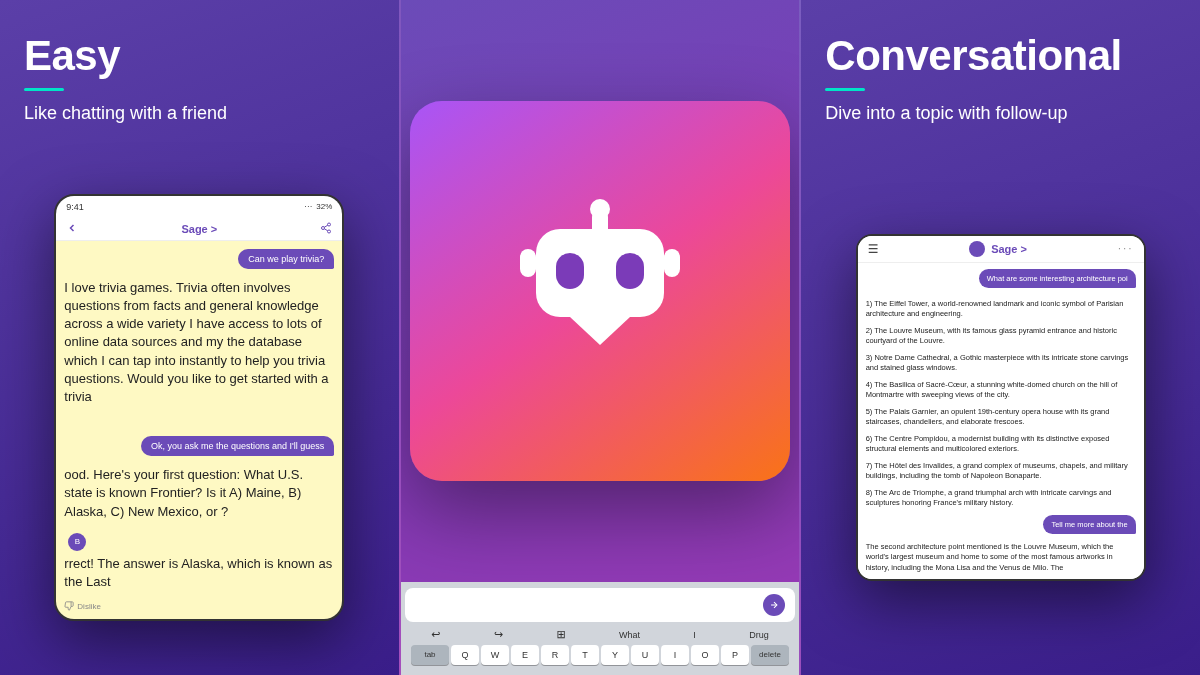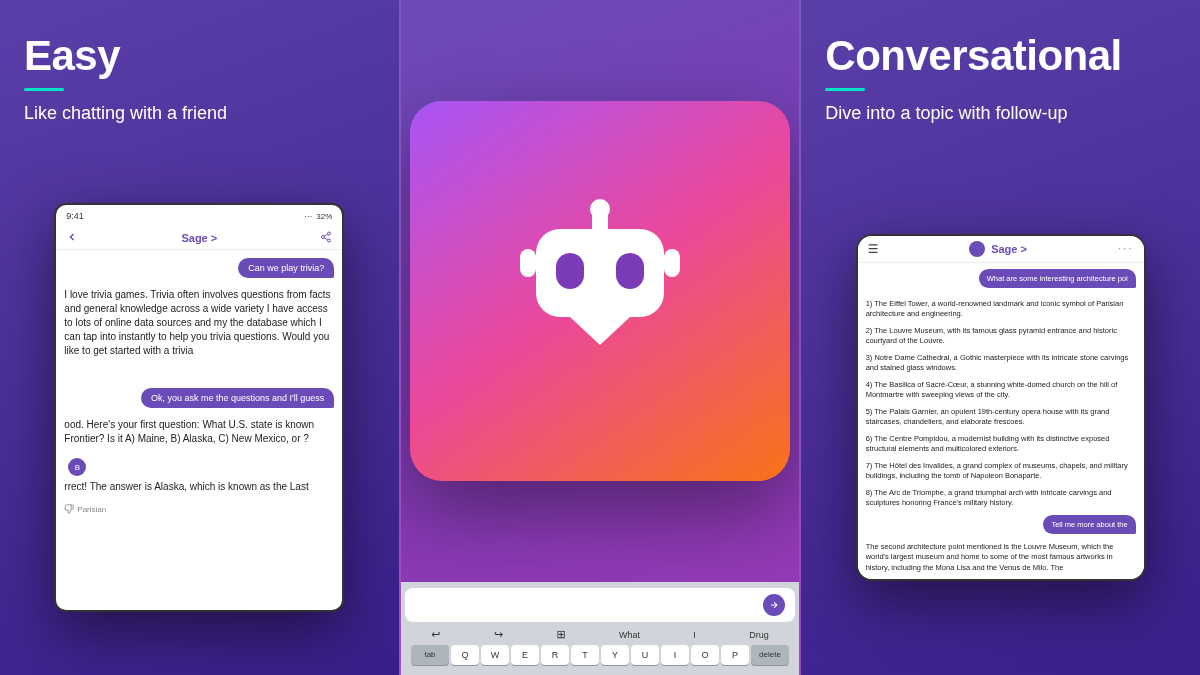--- a/index.html
+++ b/index.html
@@ -92,21 +92,21 @@
       align-items: center;
       justify-content: center;
       padding: 0 8px;
       overflow: hidden;
     }
 
     
     .tablet-mockup {
       width: 290px;
       background: #1a1a2e;
-      border-radius: 12px;
+      border-radius: 20px;
       overflow: hidden;
       box-shadow: 0 20px 60px rgba(0,0,0,0.5);
       border: 2px solid #333;
     }
 
     .tablet-top-bar {
       background: white;
       display: flex;
       align-items: center;
       padding: 6px 10px;
@@ -130,21 +130,21 @@
       border-bottom: 1px solid #eee;
     }
 
     .sage-label {
       font-size: 11px;
       font-weight: 600;
       color: #6b4bb8;
     }
 
     .chat-area {
-      background: #ffffff;
+      background: #fef9c3;
       padding: 8px;
       flex: 1;
       overflow: hidden;
       min-height: 360px;
     }
 
     .chat-bubble-right {
       background: #6b4bb8;
       color: white;
       border-radius: 12px 12px 2px 12px;
@@ -152,21 +152,21 @@
       font-size: 9px;
       max-width: 70%;
       margin-left: auto;
       margin-bottom: 6px;
       display: inline-block;
       float: right;
       clear: both;
     }
 
     .chat-bubble-left-text {
-      font-size: 10px;
+      font-size: 13px;
       color: #222;
       line-height: 1.4;
       margin-bottom: 6px;
       clear: both;
     }
 
     .chat-bubble-right2 {
       background: #6b4bb8;
       color: white;
       border-radius: 12px 12px 2px 12px;
@@ -430,21 +430,21 @@
         <div style="overflow:hidden; margin-bottom:4px; display:flex; justify-content:flex-end; align-items:flex-start; gap:4px;flex-direction:column;">
           <div class="chat-bubble-left-text" style="clear:none;float:none;flex:1;">ood. Here's your first question: What U.S. state is known Frontier? Is it A) Maine, B) Alaska, C) New Mexico, or ?</div>
           <div class="chat-avatar-right" style="float:none;flex-shrink:0;">B</div>
         </div>
         <div class="chat-bubble-left-text" style="clear:both;">rrect! The answer is Alaska, which is known as the Last</div>
         <div class="dislike-btn">
           <svg width="10" height="10" viewBox="0 0 24 24" fill="none" stroke="#888" stroke-width="2">
               <path d="M10 15v4a3 3 0 003 3l4-9V2H5.72a2 2 0 00-2 1.7l-1.38 9a2 2 0 002 2.3z"></path>
               <path d="M17 2h2.67A2.31 2.31 0 0122 4v7a2.31 2.31 0 01-2.33 2H17"></path>
             </svg>
-          <span>Parisian</span>
+          <span>Dislike</span>
         </div>
       </div>
     </div>
   </div>
 </div>
 
 <div class="panel panel-center">
   <div class="robot-container">
     <div class="robot-card">
       <div class="robot-icon">

